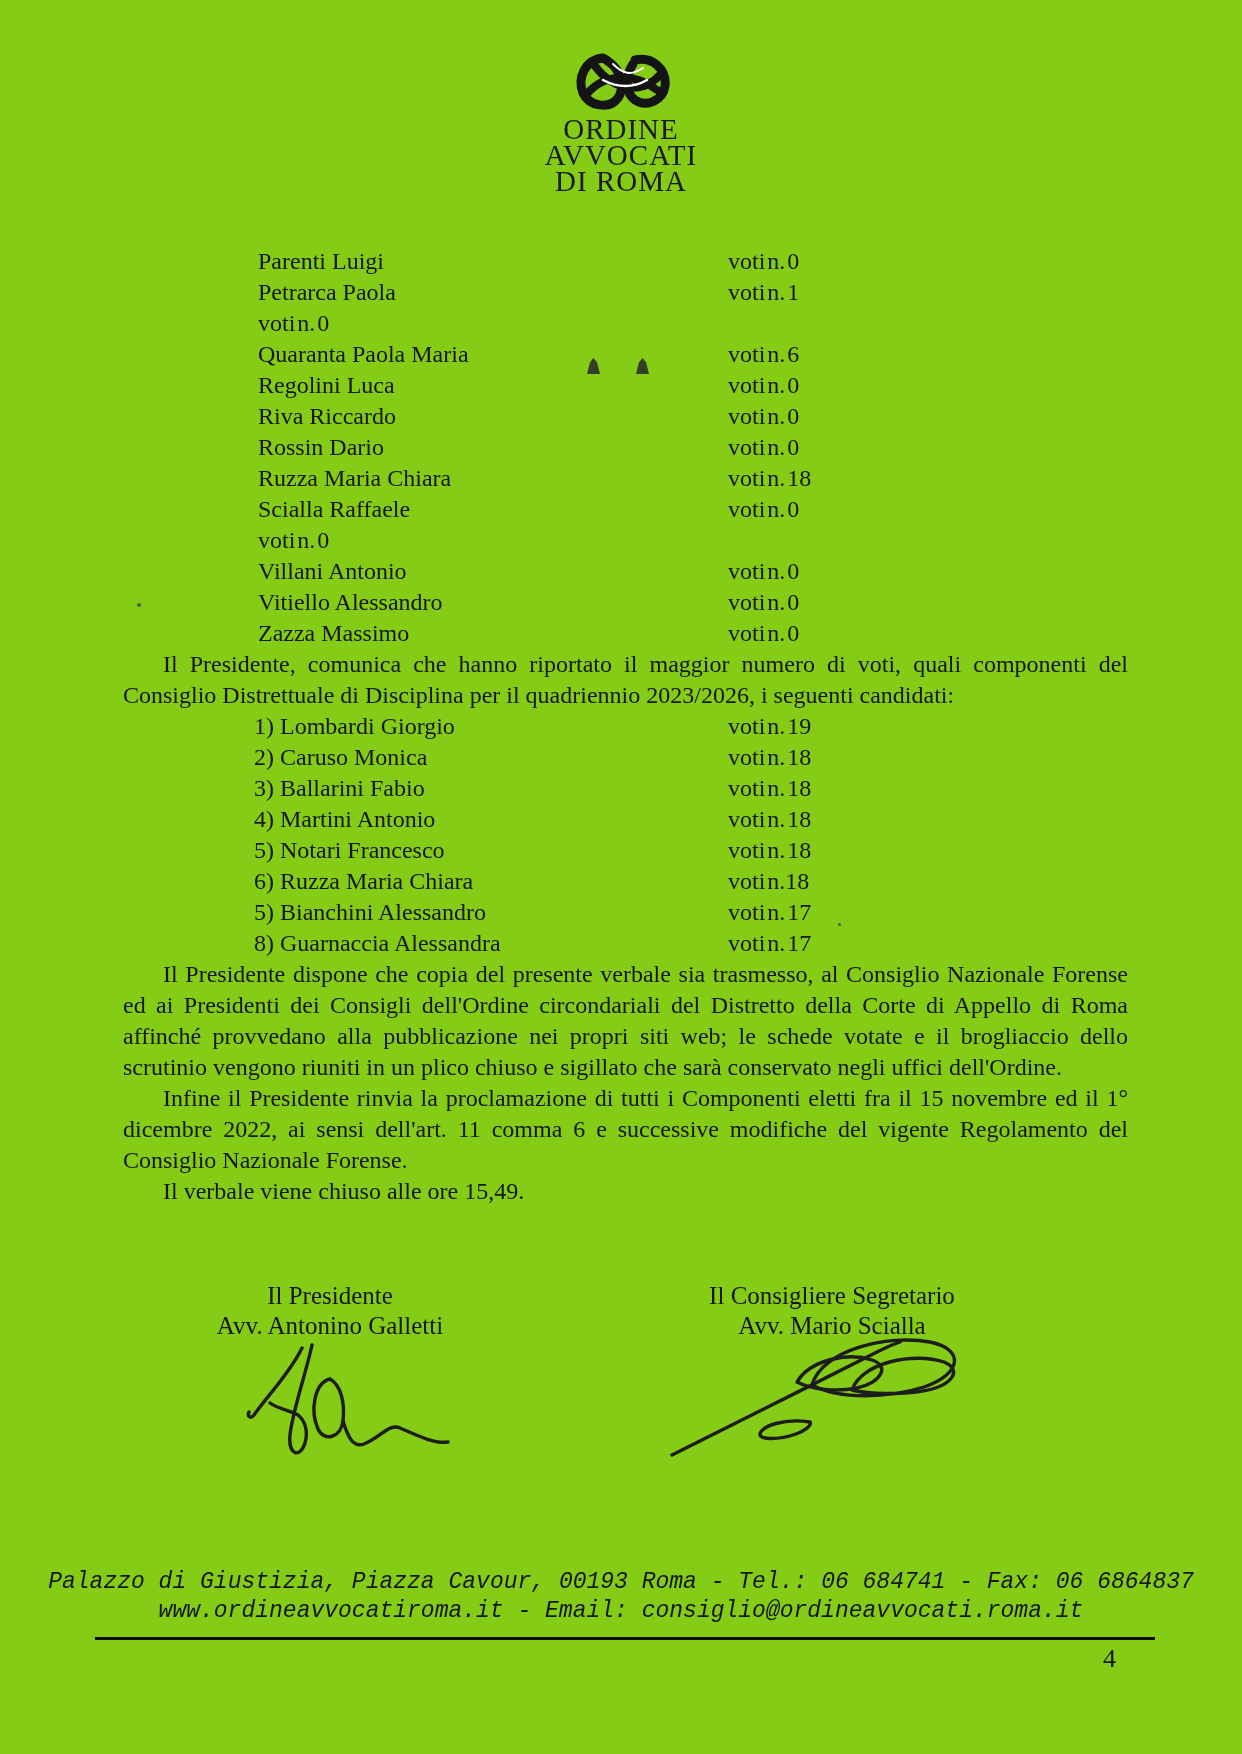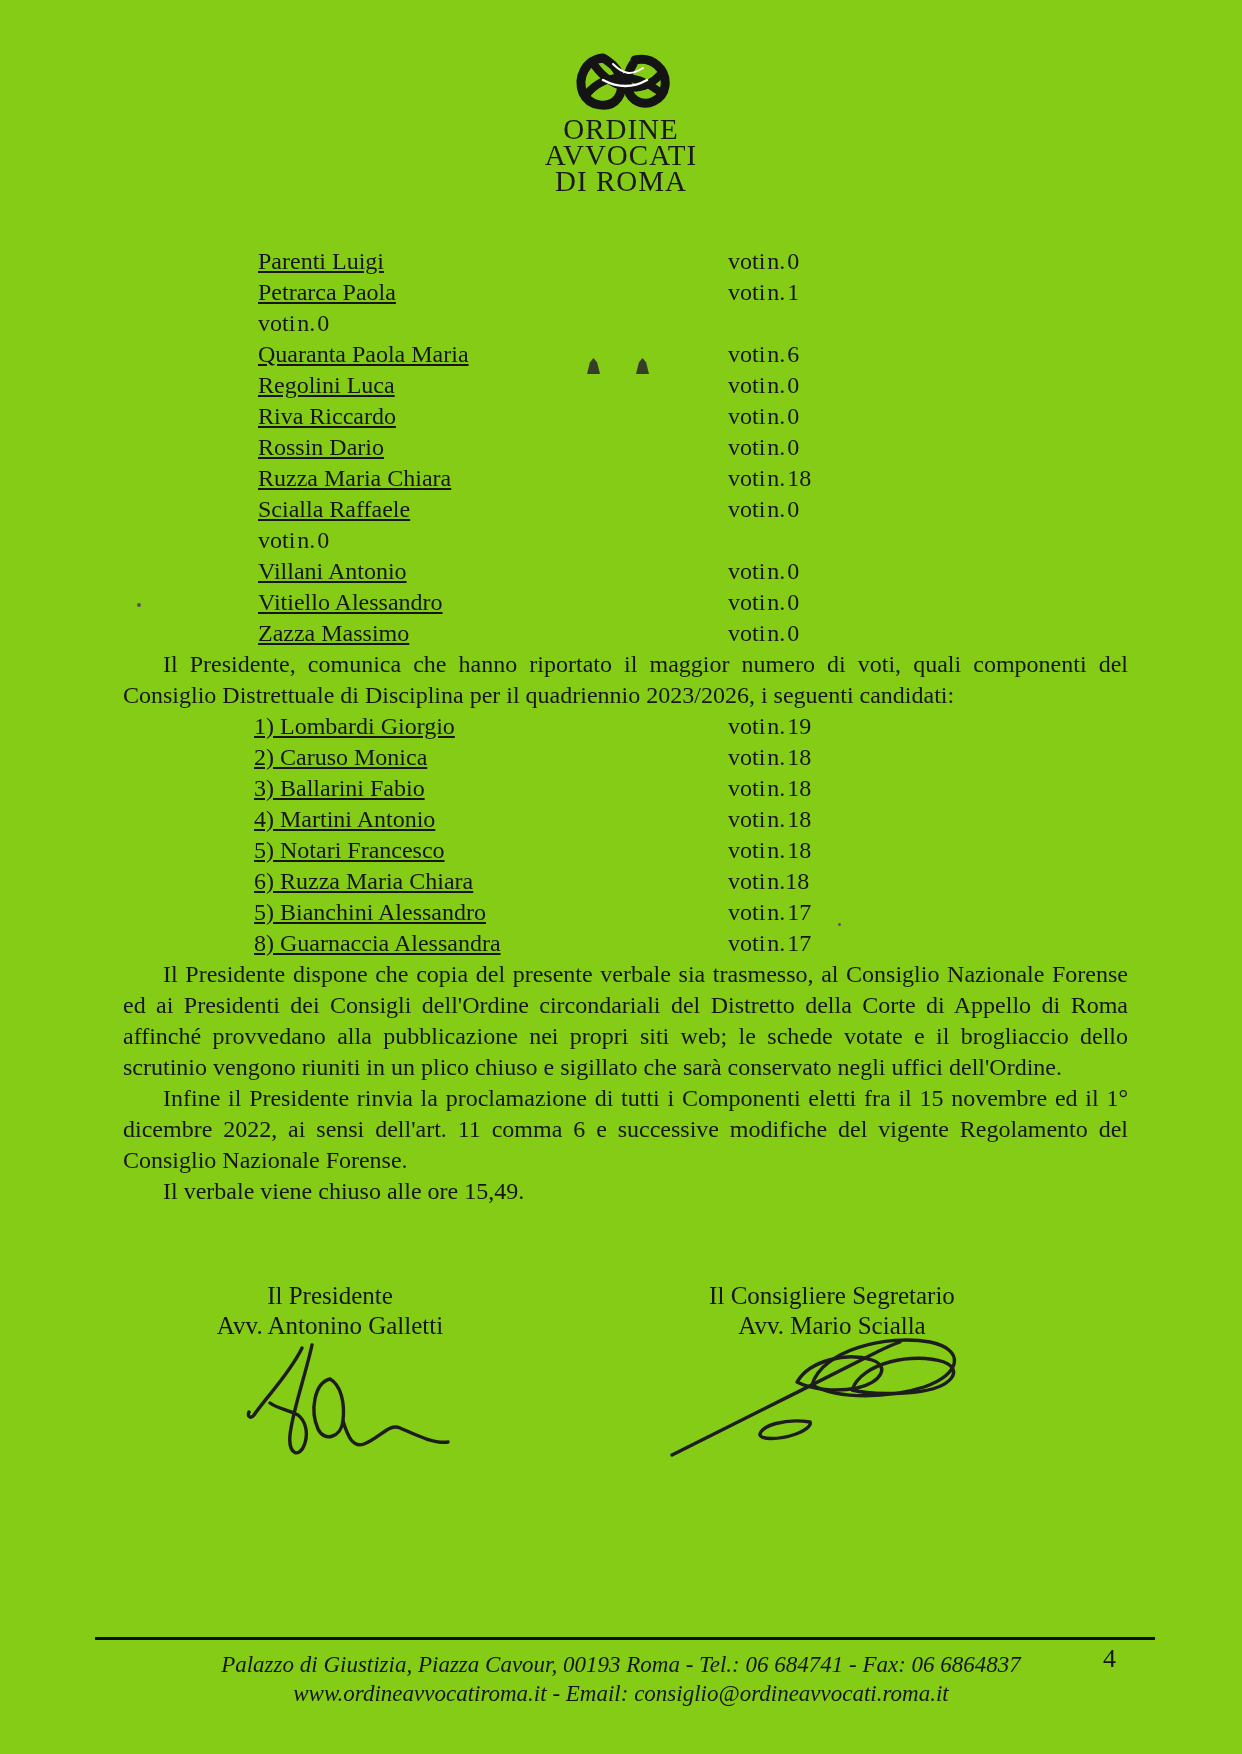--- a/index.html
+++ b/index.html
@@ -19,36 +19,36 @@
   .logo-marks{position:absolute;top:158px;left:0;width:100%;height:18px;}
   .logo-mark{position:absolute;width:13px;height:16px;background:#2a2a2a;opacity:.88;
     clip-path:polygon(50% 0,78% 28%,100% 100%,0 100%,22% 28%);}
   .logo-mark.m1{left:587px;}
   .logo-mark.m2{left:636px;}
   
   .flow{position:absolute;top:246px;left:123px;width:1005px;font-size:24px;line-height:31px;}
   .vlist{margin-left:135px;}
   .vlist.elected{margin-left:131px;}
   .vrow{display:flex;}
-  .vname{display:inline-block;width:470px;flex:0 0 470px;text-decoration:underline;}
+  .vname{display:inline-block;width:470px;flex:0 0 470px;}
   .vlist.elected .vname{width:474px;flex:0 0 474px;}
   .vvotes{word-spacing:-4px;white-space:nowrap;}
   .para{text-align:justify;text-indent:40px;margin:0;}
   
   .sigblock{position:absolute;top:1281px;width:300px;text-align:center;font-size:25px;line-height:30px;}
   .sigblock.left{left:180px;}
   .sigblock.right{left:682px;}
   .sig-svg{position:absolute;}
   .sig-svg.pres{left:240px;top:1343px;}
   .sig-svg.secr{left:662px;top:1330px;}
   
   .footer-rule{position:absolute;left:95px;top:1637px;width:1060px;height:3px;background:#0f0f0f;}
   .footer-pagenum{position:absolute;left:1103px;top:1644px;font-size:26px;}
-  .footer-text{position:absolute;left:0;top:1650px;width:1242px;text-align:center;
-    font-style:italic;font-size:23px;line-height:29px;}
+  .footer-text{position:absolute;left:0;top:1568px;width:1242px;text-align:center;
+    font-style:italic;font-size:23px;line-height:29px;font-family:Liberation Mono, monospace;}
   
   .speck{position:absolute;border-radius:50%;background:#555;}
   .speck.s1{left:137px;top:603px;width:4px;height:4px;}
   .speck.s2{left:838px;top:923px;width:3px;height:3px;}
 </style>
 </head>
 <body>
 
 <div class="page">
 

